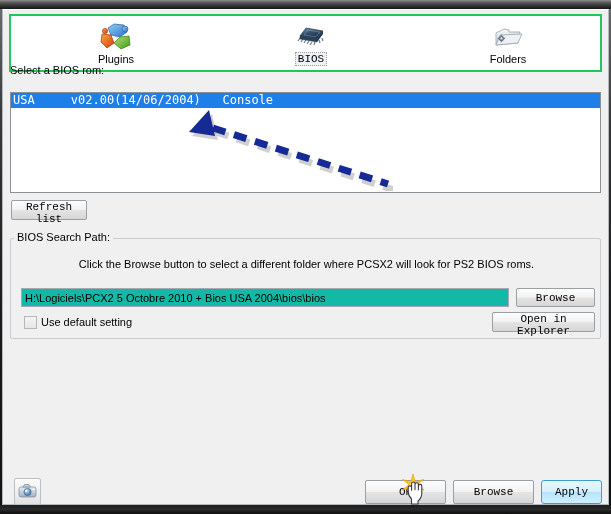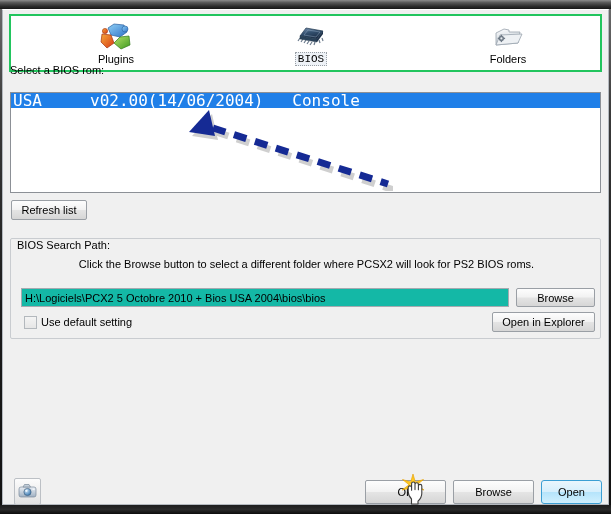--- a/index.html
+++ b/index.html
@@ -116,21 +116,21 @@
   }
   #bios-row-selected {
     position: absolute;
     left: 0; top: 0;
     width: 100%;
     height: 15px;
     line-height: 15px;
     background: #1f7fe8;
     color: #ffffff;
     font-family: "DejaVu Sans Mono", "Liberation Mono", monospace;
-    font-size: 16px;
+    font-size: 12px;
     white-space: pre;
     padding-left: 2px;
     box-sizing: border-box;
     cursor: default;
   }
 
   
   #annotation-arrow {
     position: absolute;
     left: 160px;
@@ -138,21 +138,21 @@
     width: 230px;
     height: 85px;
     pointer-events: none;
   }
 
   
   .winbtn {
     background: linear-gradient(180deg,#fdfdfd 0%,#f2f2f2 48%,#e4e4e4 52%,#d6d6d6 100%);
     border: 1px solid #9a9fa5;
     border-radius: 2px;
-    font-family: Liberation Sans, sans-serif;
+    font-family: Liberation Mono, monospace;
     font-size: 11px;
     color: #000;
     cursor: default;
     box-sizing: border-box;
     text-align: center;
     padding: 0;
   }
   #refresh-list-button {
     position: absolute;
     left: 8px;
@@ -173,21 +173,20 @@
     box-sizing: border-box;
   }
   #bios-path-group-title {
     position: absolute;
     left: 11px;
     top: 221px;
     background: #f0f0f0;
     padding: 0 3px;
     font-size: 11px;
     color: #000;
-    margin-top: 8px;
   }
   #bios-path-hint {
     position: absolute;
     left: 0;
     top: 248px;
     width: 607px;
     text-align: center;
     font-size: 11px;
     color: #000;
   }
@@ -446,21 +445,21 @@
           <circle cx="8.4" cy="7.8" r="1.1" fill="#ffffff" opacity="0.75"></circle>
           <rect x="14.5" y="5.5" width="2.2" height="1.4" rx="0.5" fill="#f2f6fa"></rect>
         </svg>
       </span>
     </div>
 
     <button class="winbtn" id="ok-button">OK</button>
 
     <button class="winbtn" id="cancel-button">Browse</button>
 
-    <button class="winbtn" id="apply-button">Open</button>
+    <button class="winbtn" id="apply-button">Apply</button>
 
   </div>
 
   <svg id="cursor-layer" viewBox="0 0 611 514">
     <g transform="translate(413,485)">
       <g fill="#ffc820" stroke="#e09a00" stroke-width="0.6">
         <path d="M0,-11 L2.3,-3 L10.5,-5.5 L4,-0.2 L11,5 L2.3,3 L0,11 L-2.3,3 L-11,5 L-4,-0.2 L-10.5,-5.5 L-2.3,-3 Z"></path>
       </g>
       <circle cx="0" cy="0" r="2.6" fill="#fff3b0"></circle>
     </g>

